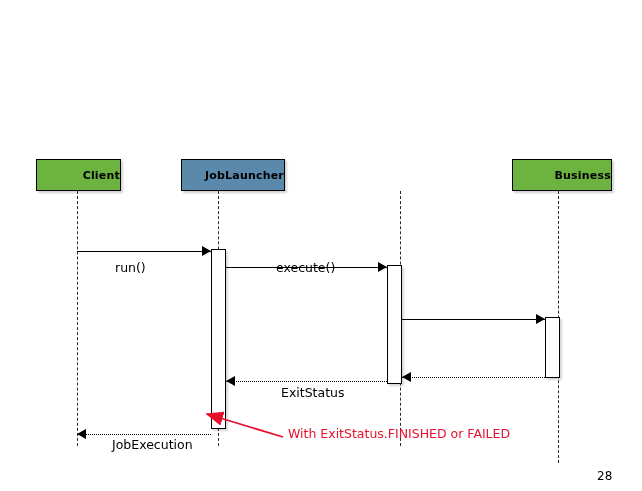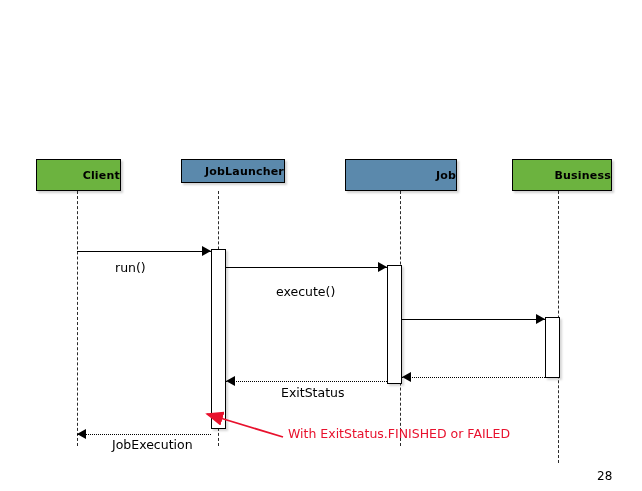--- a/index.html
+++ b/index.html
@@ -105,46 +105,43 @@
   }
 </style>
 </head>
 <body>
 
 <div id="canvas">
 
   <div class="participant" id="p0" style="left: 36px; top: 159px; width: 85px; height: 32px; background: rgb(108, 179, 63);">
     <span>Client</span>
   </div>
-  <div class="participant" id="p1" style="left: 181px; top: 159px; width: 104px; height: 24px; background: rgb(91, 137, 172);">
+  <div class="participant" id="p1" style="left: 181px; top: 159px; width: 104px; height: 32px; background: rgb(91, 137, 172);">
     <span>JobLauncher</span>
-  </div>
-  <div class="participant" id="p2" style="left: 345px; top: 159px; width: 112px; height: 32px; background: rgb(91, 137, 172);">
-    <span>Job</span>
   </div>
   <div class="participant" id="p3" style="left: 512px; top: 159px; width: 100px; height: 32px; background: rgb(108, 179, 63);">
     <span>Business</span>
   </div>
 
   <div class="lifeline" id="ll0" style="left: 77px; top: 191px; height: 255px;"></div>
   <div class="lifeline" id="ll1" style="left: 218px; top: 191px; height: 255px;"></div>
   <div class="lifeline" id="ll2" style="left: 400px; top: 191px; height: 255px;"></div>
   <div class="lifeline" id="ll3" style="left: 558px; top: 191px; height: 272px;"></div>
 
   <div class="activation" id="act0" style="left: 211px; top: 249px; width: 15px; height: 180px;"></div>
   <div class="activation" id="act1" style="left: 387px; top: 265px; width: 15px; height: 119px;"></div>
   <div class="activation" id="act2" style="left: 545px; top: 317px; width: 15px; height: 61px;"></div>
 
   <div class="msg-line" id="m0line" style="left: 77px; top: 251px; width: 134px;"></div>
   <div class="arrowhead right" id="m0head" style="top: 246px; left: 202px;"></div>
   <div class="msg-label" id="m0label" style="left: 115px; top: 232px;">run()</div>
 
   <div class="msg-line" id="m1line" style="left: 226px; top: 267px; width: 161px;"></div>
   <div class="arrowhead right" id="m1head" style="top: 262px; left: 378px;"></div>
-  <div class="msg-label" id="m1label" style="left: 276px; top: 256px;">execute()</div>
+  <div class="msg-label" id="m1label" style="left: 276px; top: 232px;">execute()</div>
 
   <div class="msg-line" id="m2line" style="left: 402px; top: 319px; width: 143px;"></div>
   <div class="arrowhead right" id="m2head" style="top: 314px; left: 536px;"></div>
 
   <div class="msg-line dotted" id="m3line" style="left: 402px; top: 377px; width: 143px;"></div>
   <div class="arrowhead left" id="m3head" style="top: 372px; left: 402px;"></div>
 
   <div class="msg-line dotted" id="m4line" style="left: 226px; top: 381px; width: 161px;"></div>
   <div class="arrowhead left" id="m4head" style="top: 376px; left: 226px;"></div>
   <div class="msg-label" id="m4label" style="left: 281px; top: 357px; text-align: right;">ExitStatus</div>

